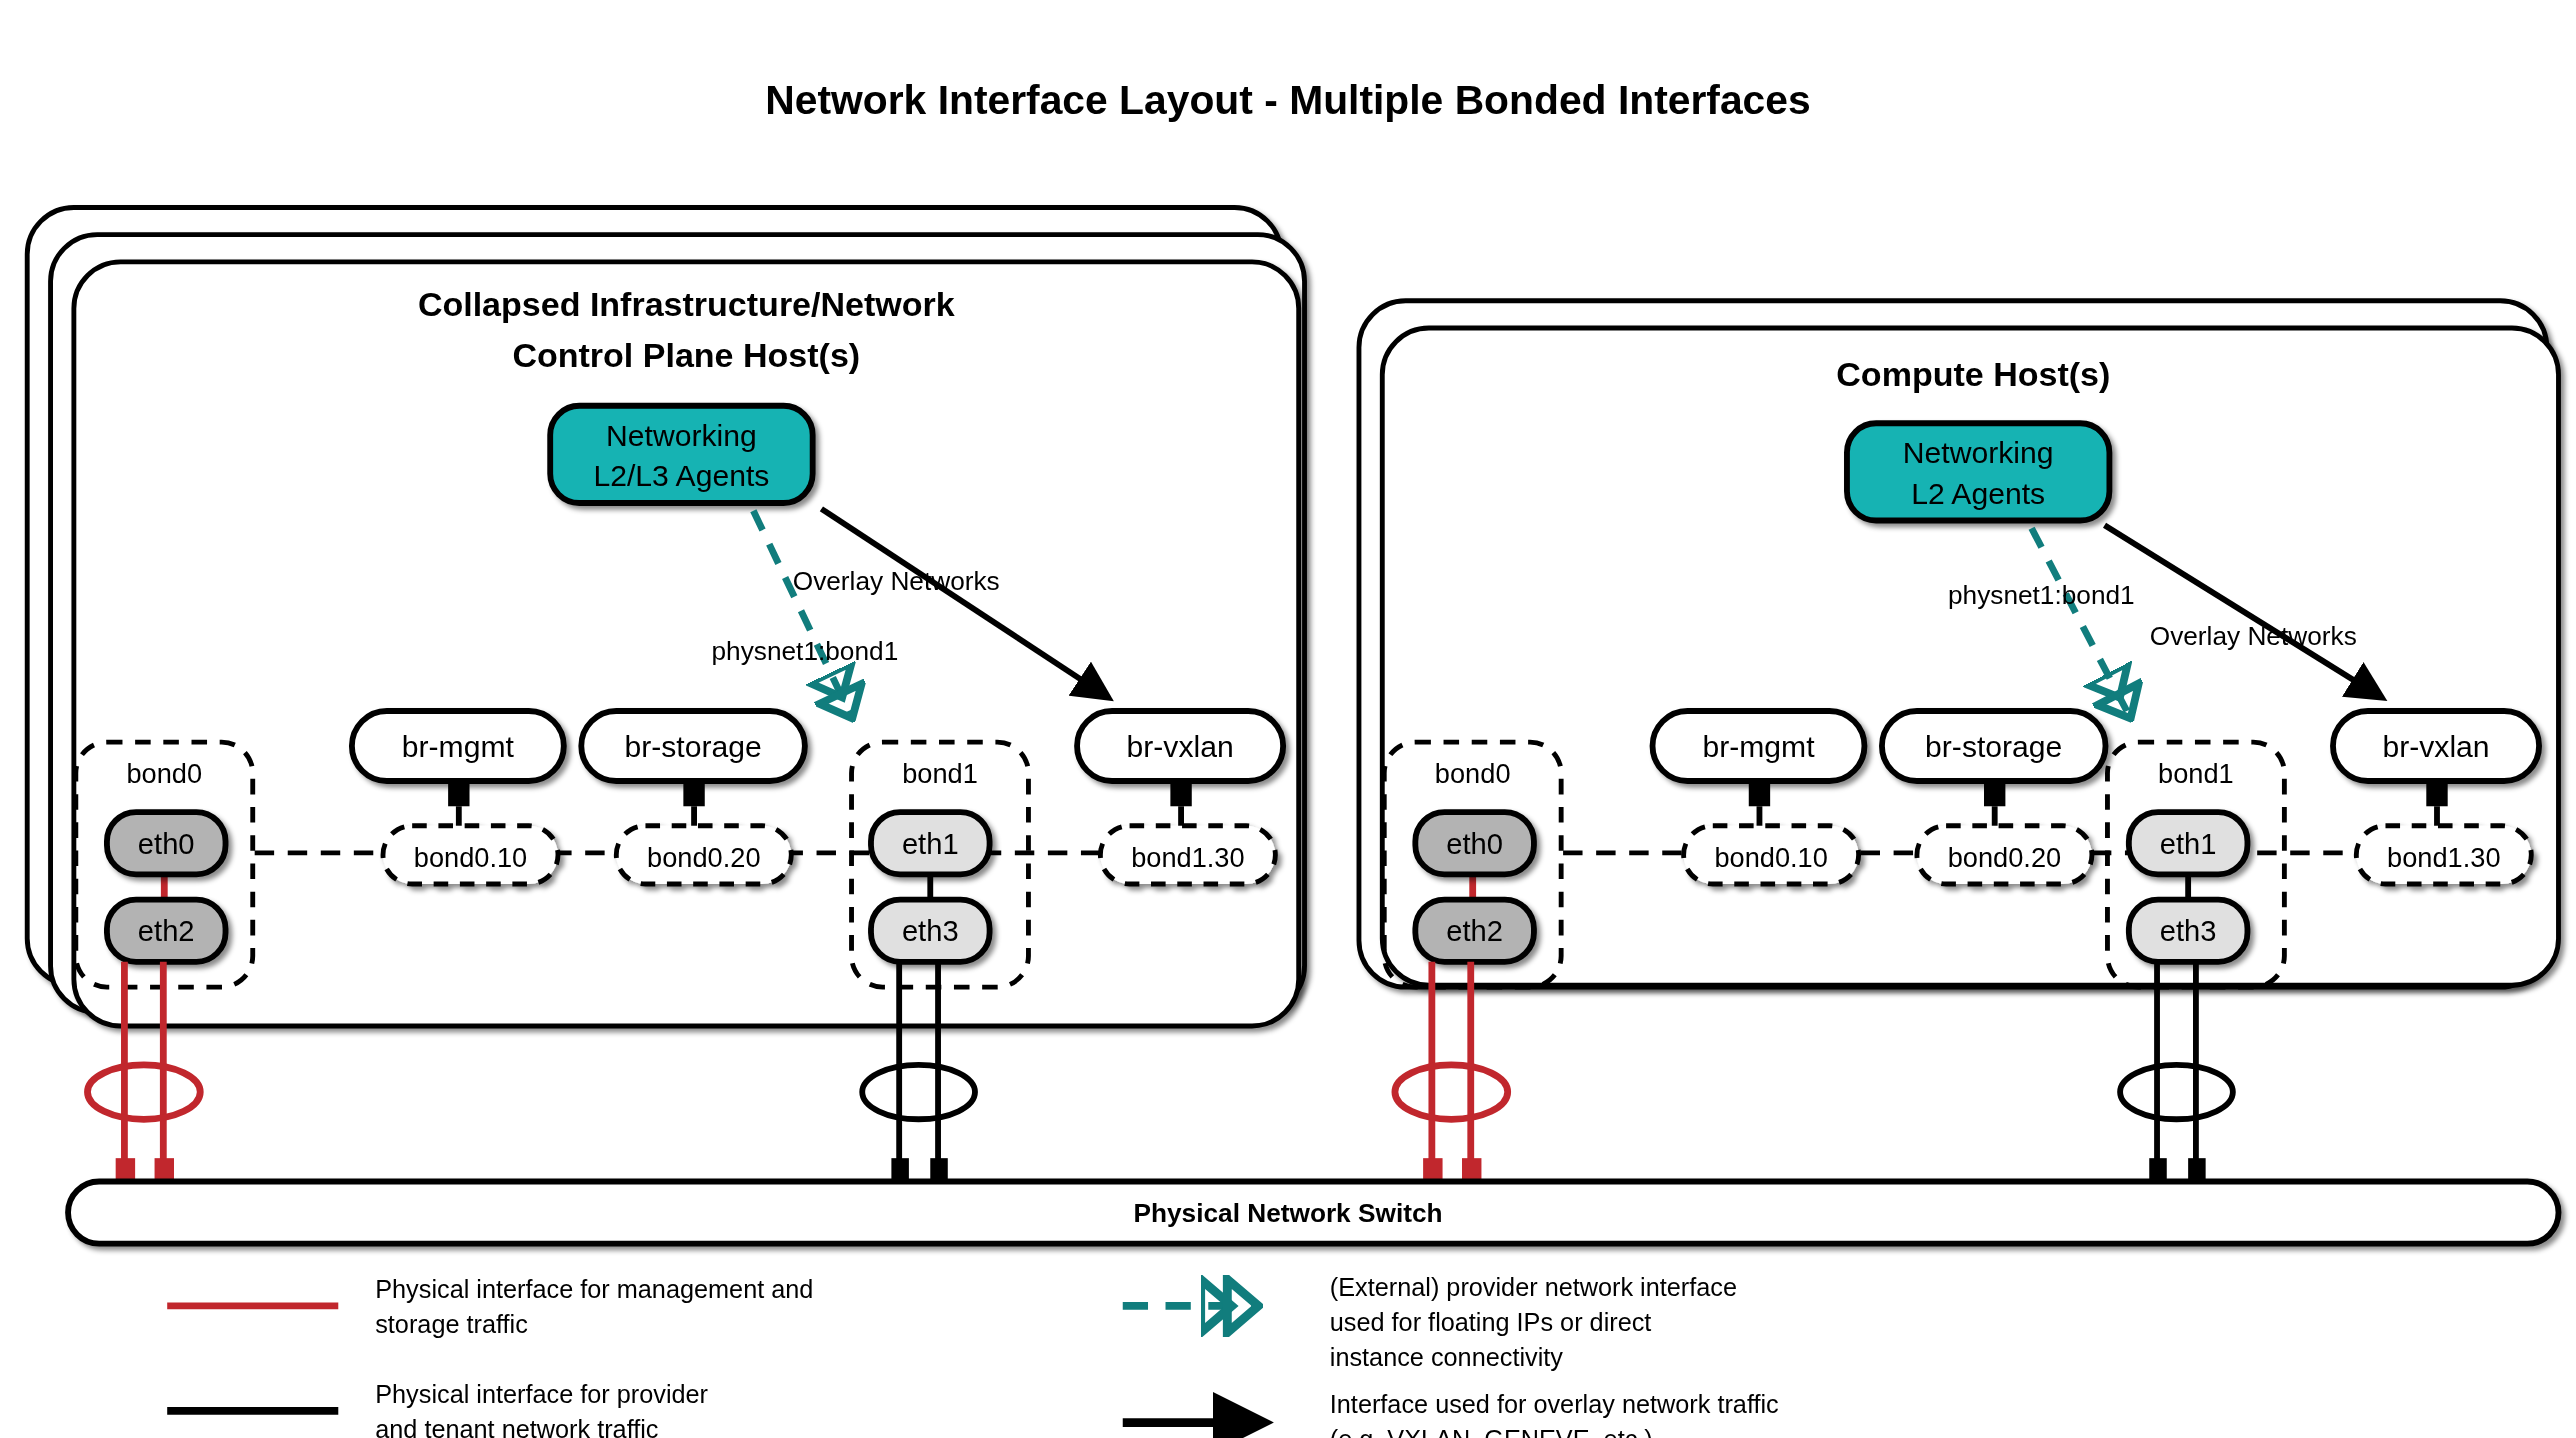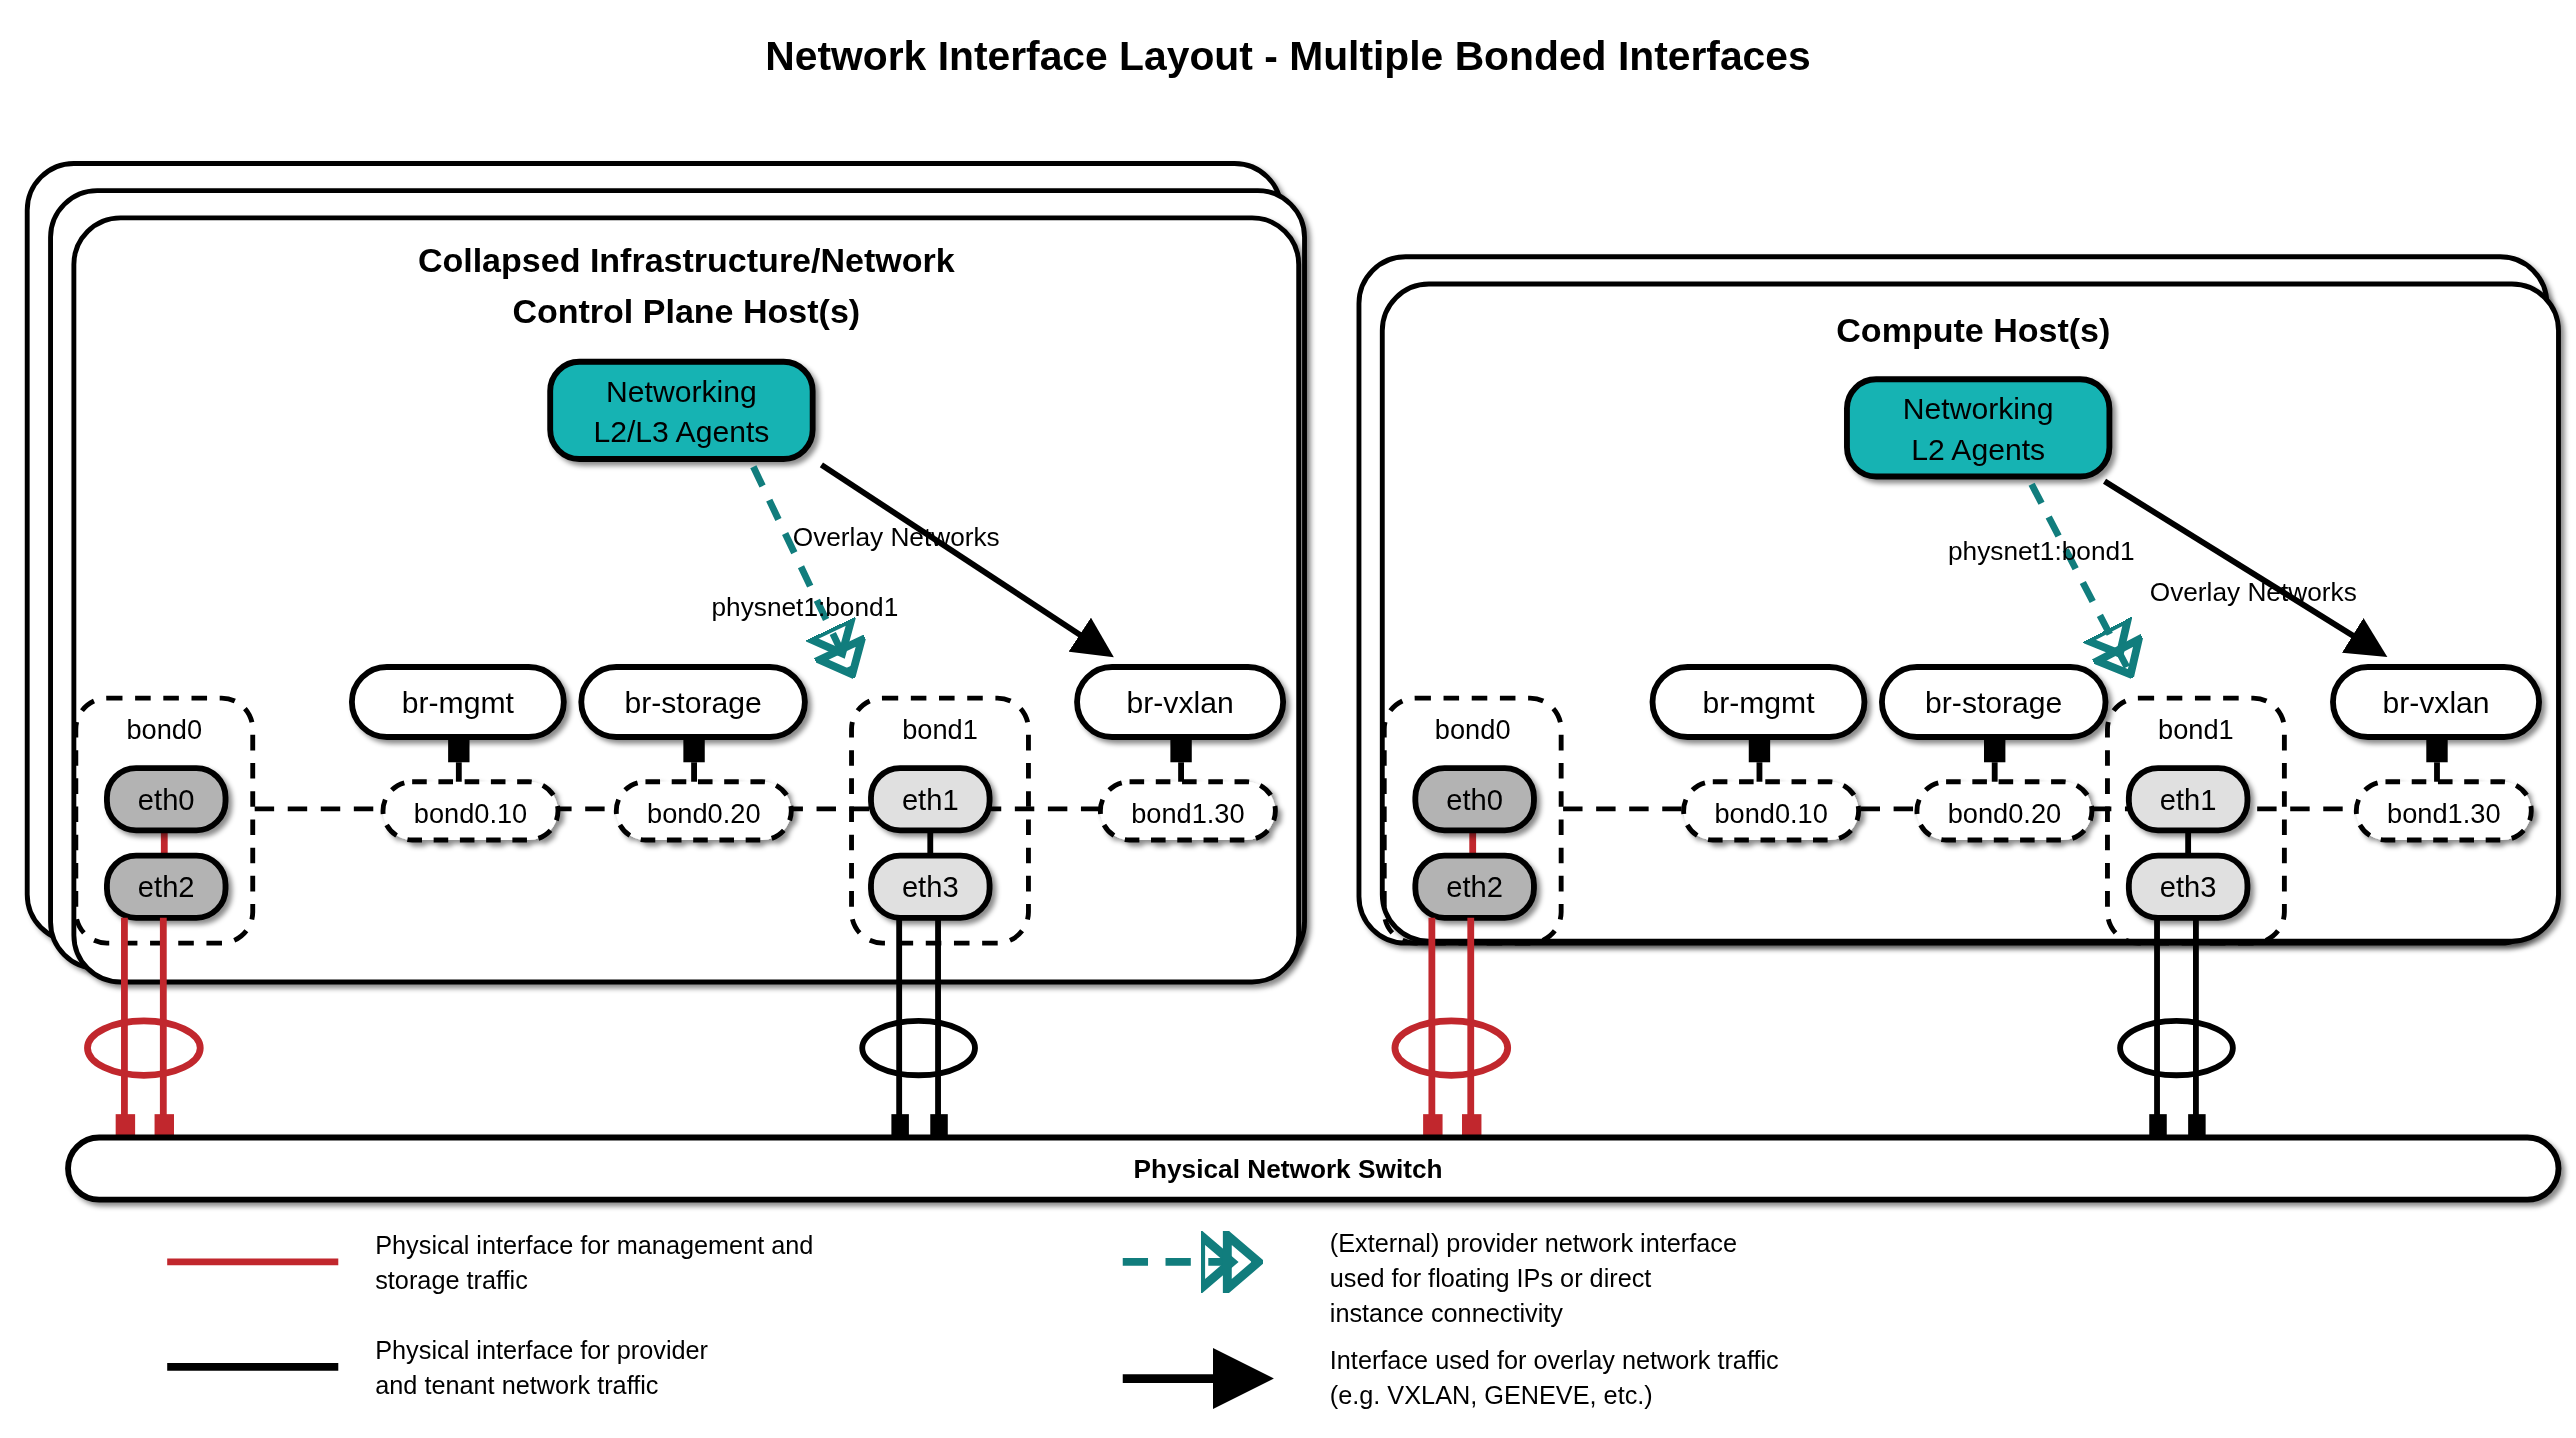--- a/index.html
+++ b/index.html
@@ -1,18 +1,18 @@
 <!DOCTYPE html>
 <html><head>
 <meta charset="utf-8">
 <style>
   html,body{margin:0;padding:0;background:#ffffff;}
   body{width:2576px;height:1439px;position:relative;overflow:hidden;
        font-family:"Liberation Sans","DejaVu Sans",sans-serif;color:#000;}
-  #root{position:absolute;inset:0;}
+  #root{position:absolute;inset:0;margin-top:44px;}
   svg#canvas{position:absolute;left:0;top:0;width:2576px;height:1439px;}
   .ttl{font-weight:bold;}
 </style>
 </head>
 <body>
 
 <div id="root">
   <svg id="canvas" viewBox="0 0 2650 1480">
     <defs>
       <filter id="shd" x="-30%" y="-30%" width="170%" height="170%">

